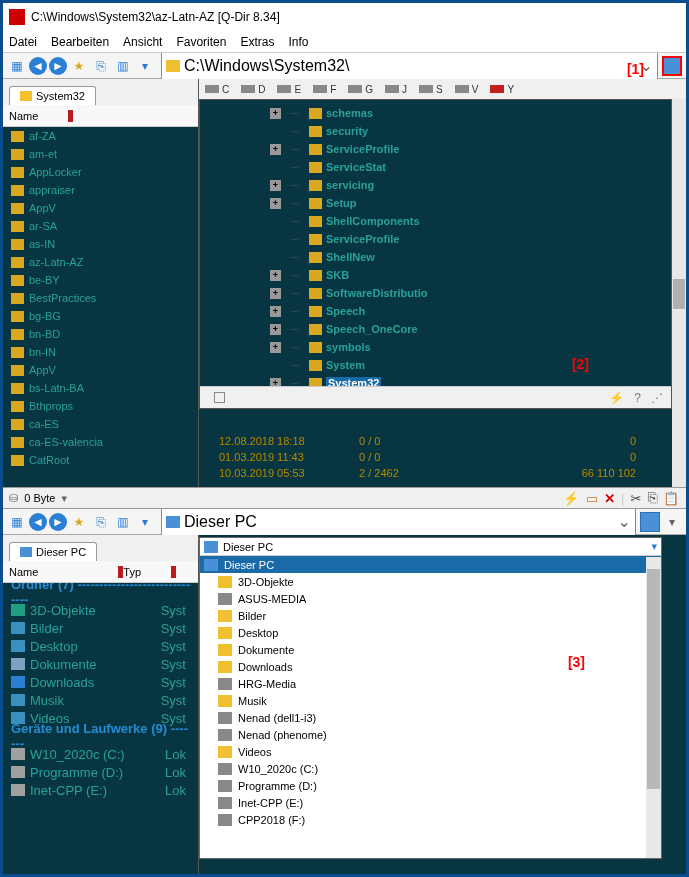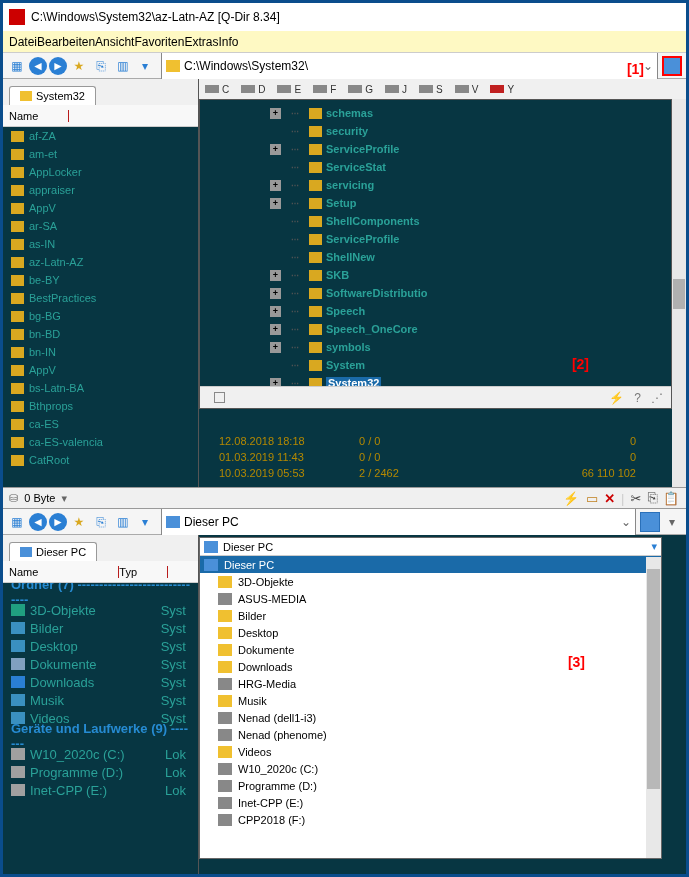--- a/index.html
+++ b/index.html
@@ -1,34 +1,34 @@
 <!DOCTYPE html>
 <html><head>
 <meta charset="utf-8">
 <style>
 * { box-sizing: border-box; margin: 0; padding: 0; font-family: "Segoe UI", Tahoma, sans-serif; }
 body { width: 689px; height: 877px; background: #002b4a; overflow: hidden; border: 3px solid #0a4d8c; }
 .titlebar { height: 28px; background: #fff; display: flex; align-items: center; padding: 0 6px; font-size: 12px; color: #000; }
 .titlebar .app-icon { width: 16px; height: 16px; background: #c00; margin-right: 6px; display: inline-block; }
-.menubar { height: 22px; background: #fef9c3; display: flex; align-items: center; padding: 0 6px; font-size: 12px; border-bottom: 1px solid #ccc; }
+.menubar { height: 22px; background: #ffffff; display: flex; align-items: center; padding: 0 6px; font-size: 12px; gap: 14px; border-bottom: 1px solid #ccc; }
 .menubar span { cursor: default; }
 .annot { color: #f00; font-weight: bold; font-size: 14px; position: absolute; pointer-events: none; z-index: 50; font-family: Arial; }
 .toolbar { height: 26px; background: #f5f5f5; display: flex; align-items: center; padding: 0 4px; gap: 2px; border-bottom: 1px solid #aaa; }
 .tbtn { width: 20px; height: 20px; display: inline-flex; align-items: center; justify-content: center; font-size: 12px; cursor: pointer; }
 .tbtn.nav { color: #fff; background: #2a7fd4; border-radius: 50%; width: 18px; height: 18px; }
-.addrbar { flex: 1; height: 32px; background: #fff; border: 1px solid #888; display: flex; align-items: center; padding: 0 4px; font-size: 12px; margin-left: 4px; }
+.addrbar { flex: 1; height: 32px; background: #fff; border: 1px solid #888; display: flex; align-items: center; padding: 0 4px; font-size: 16px; margin-left: 4px; }
 .addrbar .fld { width: 14px; height: 12px; background: #f0c030; margin-right: 4px; }
 .pane-host { position: relative; }
 .pane-top { display: flex; height: 408px; }
 .left-col { width: 196px; background: #073642; border-right: 1px solid #555; display: flex; flex-direction: column; }
 .tabstrip { height: 26px; background: #f0f0f0; display: flex; align-items: flex-end; padding: 0 6px; }
 .tab { background: #fff; border: 1px solid #999; border-bottom: none; padding: 3px 10px; font-size: 11px; border-radius: 3px 3px 0 0; display: flex; align-items: center; gap: 4px; }
 .tab .fld { width: 12px; height: 10px; background: #f0c030; }
 .colhdr { height: 22px; background: #f8f8f8; border-bottom: 1px solid #ccc; display: flex; align-items: center; font-size: 11px; padding: 0 6px; }
-.colhdr .col { border-right: 1px solid #b91c1c; padding-right: 30px; }
+.colhdr .col { border-right: 5px solid #b91c1c; padding-right: 30px; }
 .filelist { flex: 1; overflow: hidden; background: #073642; }
 .frow { display: flex; align-items: center; height: 18px; padding: 0 8px; font-size: 11px; color: #2aa198; gap: 5px; }
 .frow .fld { width: 13px; height: 11px; background: #d9a820; flex-shrink: 0; }
 .right-col { flex: 1; position: relative; background: #073642; }
 .drivebar { height: 20px; background: #f0f0f0; display: flex; align-items: center; padding: 0 6px; gap: 12px; font-size: 10px; color: #333; }
 .drivebar span { display: flex; align-items: center; gap: 3px; }
 .drivebar .dicn { width: 14px; height: 8px; background: #888; }
 .drivebar .dicn.red { background: #c02020; }
 .treepop { position: absolute; top: 20px; left: 0; right: 14px; height: 310px; background: #073642; border: 1px solid #555; z-index: 10; overflow: hidden; }
 .treepop .treelist { padding: 4px 0 4px 70px; }

